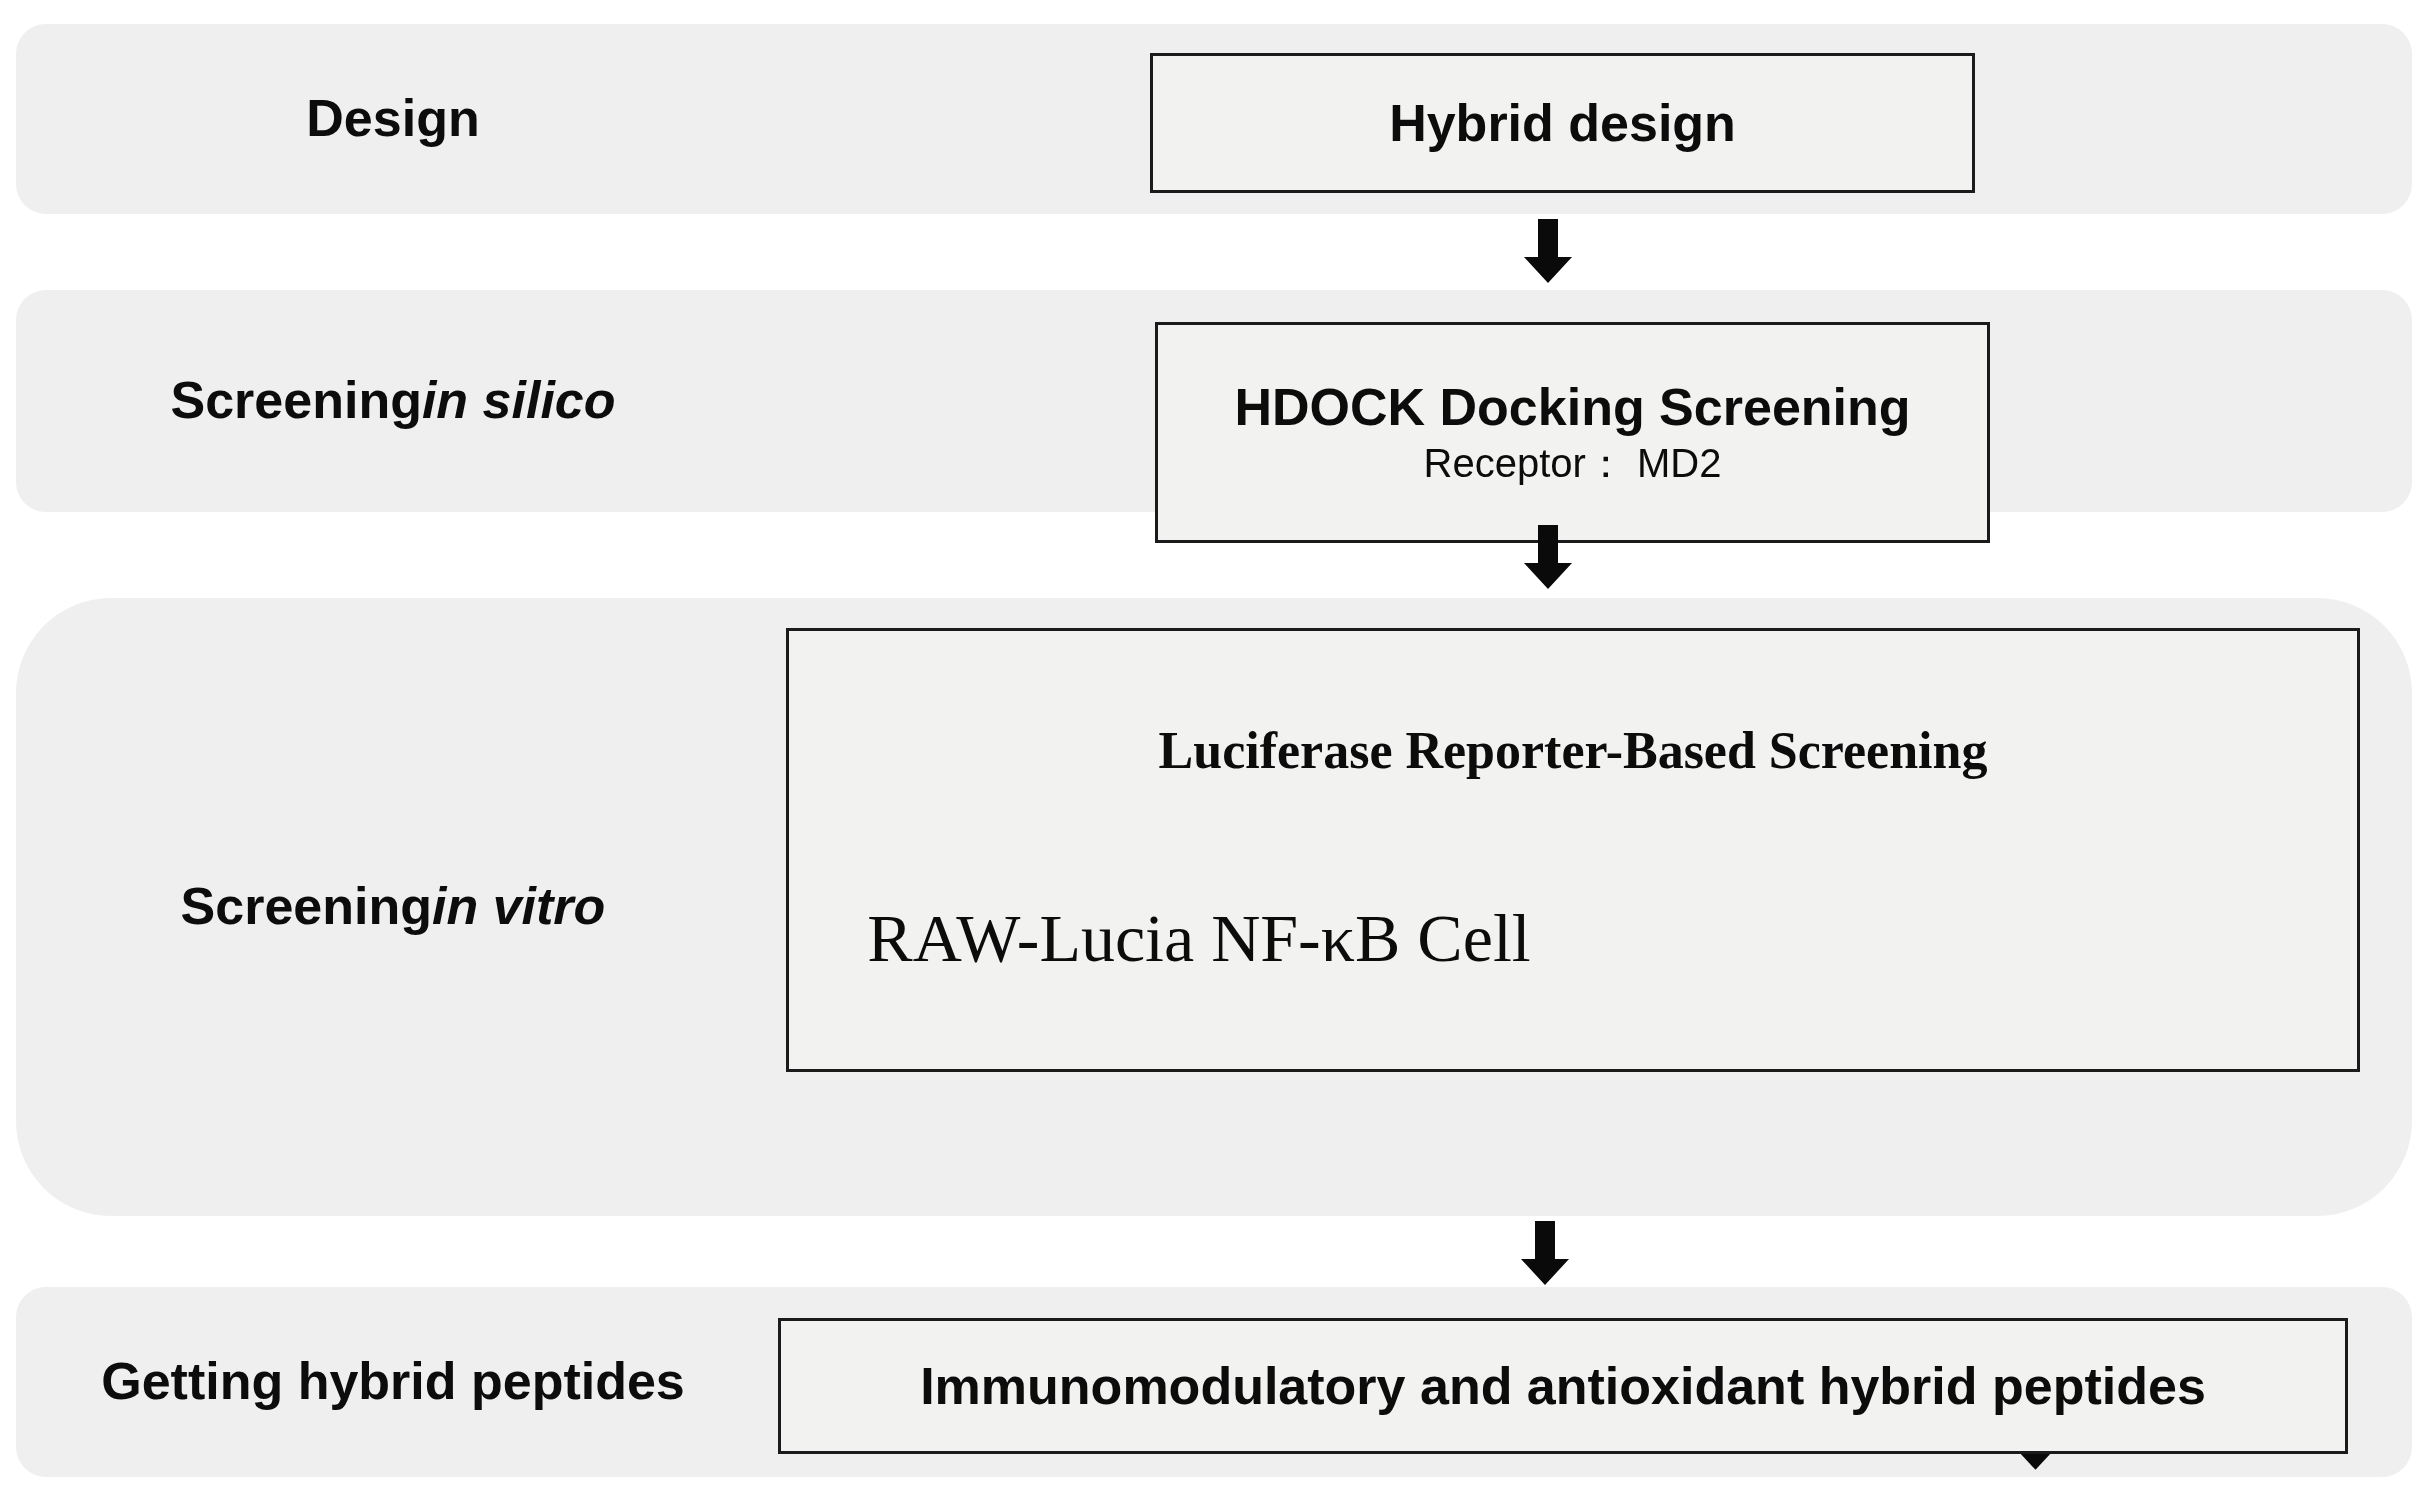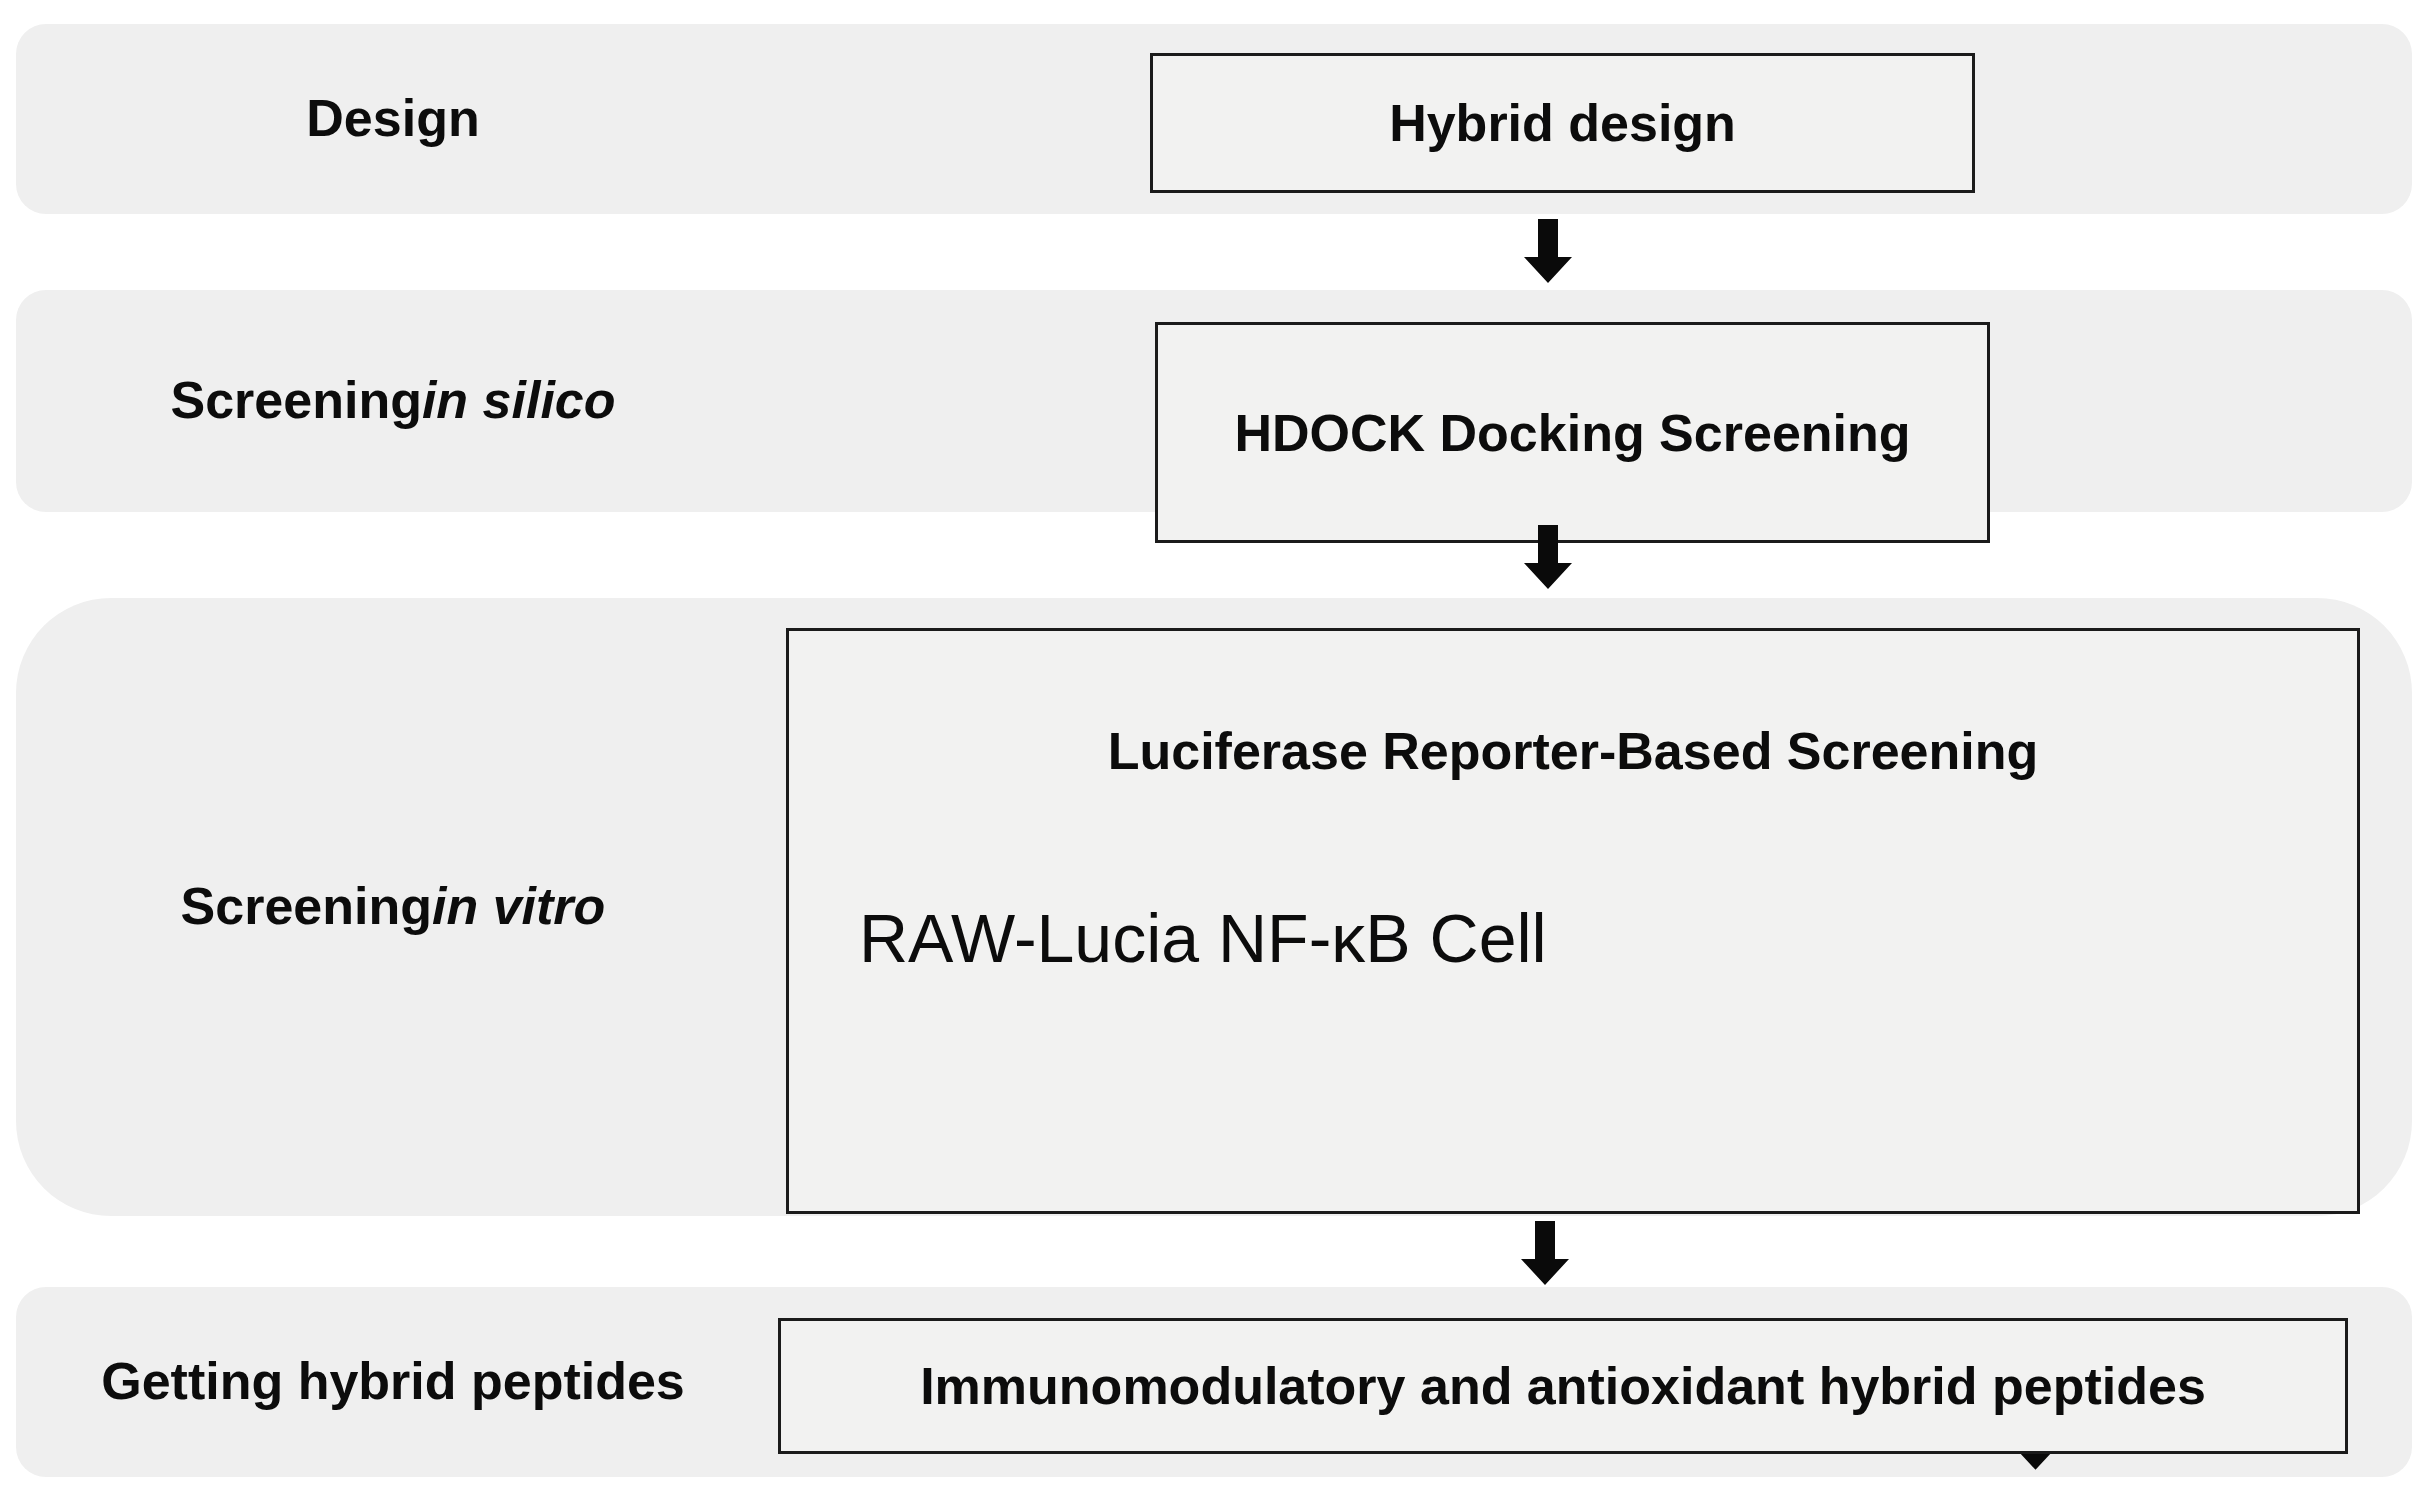--- a/index.html
+++ b/index.html
@@ -50,21 +50,21 @@
   }
   #box-hybrid{
     left:1150px;top:53px;width:825px;height:140px;
     display:flex;align-items:center;justify-content:center;
   }
   #box-hdock{
     left:1155px;top:322px;width:835px;height:221px;
     display:flex;flex-direction:column;align-items:center;justify-content:center;
   }
   #box-luciferase{
-    left:786px;top:628px;width:1574px;height:586px;
+    left:786px;top:628px;width:1574px;height:444px;font-family:Liberation Serif, serif;
   }
   #box-immuno{
     left:778px;top:1318px;width:1570px;height:136px;
     display:flex;align-items:center;justify-content:center;
   }
   .box-title{
     font-size:52px;font-weight:700;line-height:60px;
     text-align:center;white-space:nowrap;
   }
   .box-sub{
@@ -126,20 +126,21 @@
   </div>
 
   <div class="flow-arrow" id="arrow-design-to-silico">
     <svg width="48" height="64" viewBox="0 0 48 64">
         <path d="M14 0 H34 V38 H48 L24 64 L0 38 H14 Z"></path>
       </svg>
   </div>
 
   <div class="node" id="box-hdock">
     <div class="box-title">HDOCK Docking Screening</div>
+    <div class="box-sub">Receptor：  MD2</div>
   </div>
 
   <div class="flow-arrow" id="arrow-silico-to-vitro">
     <svg width="48" height="64" viewBox="0 0 48 64">
         <path d="M14 0 H34 V38 H48 L24 64 L0 38 H14 Z"></path>
       </svg>
   </div>
 
   <div class="node" id="box-luciferase">
     <div id="luciferase-title">Luciferase Reporter-Based Screening</div>

